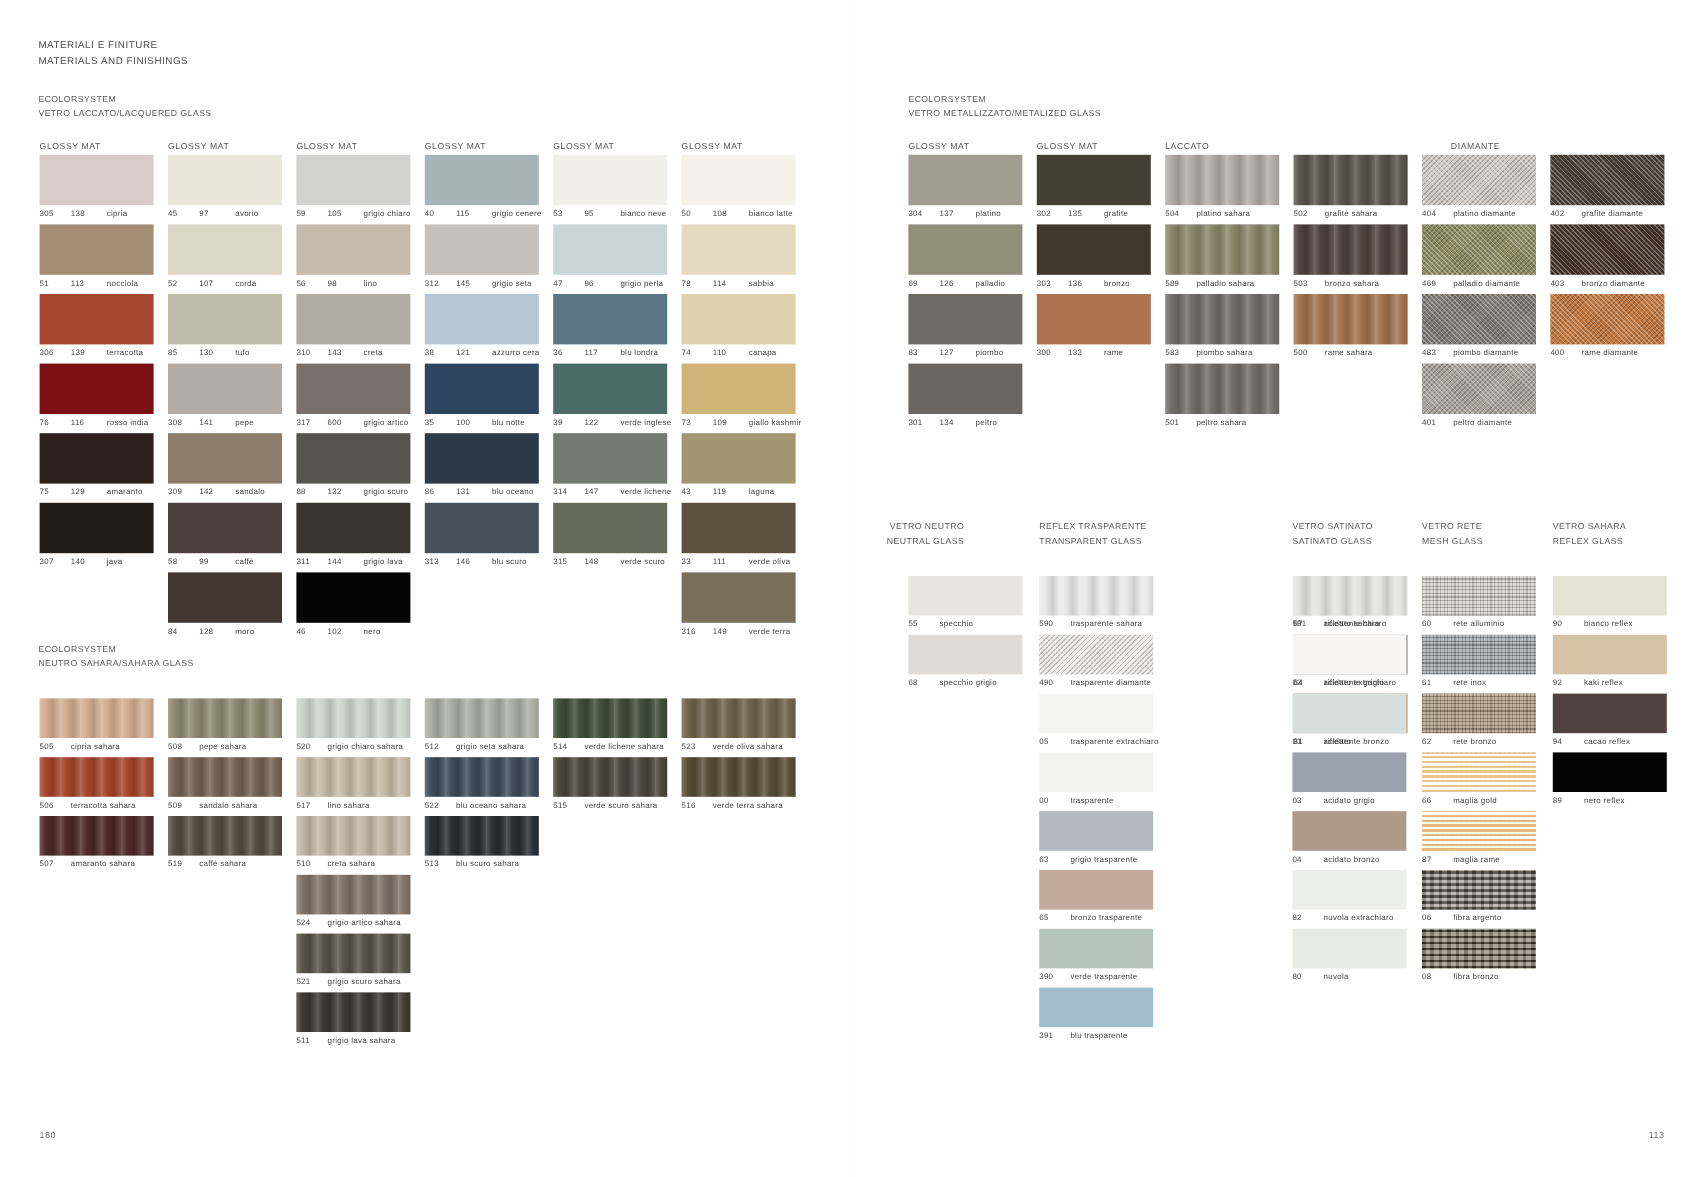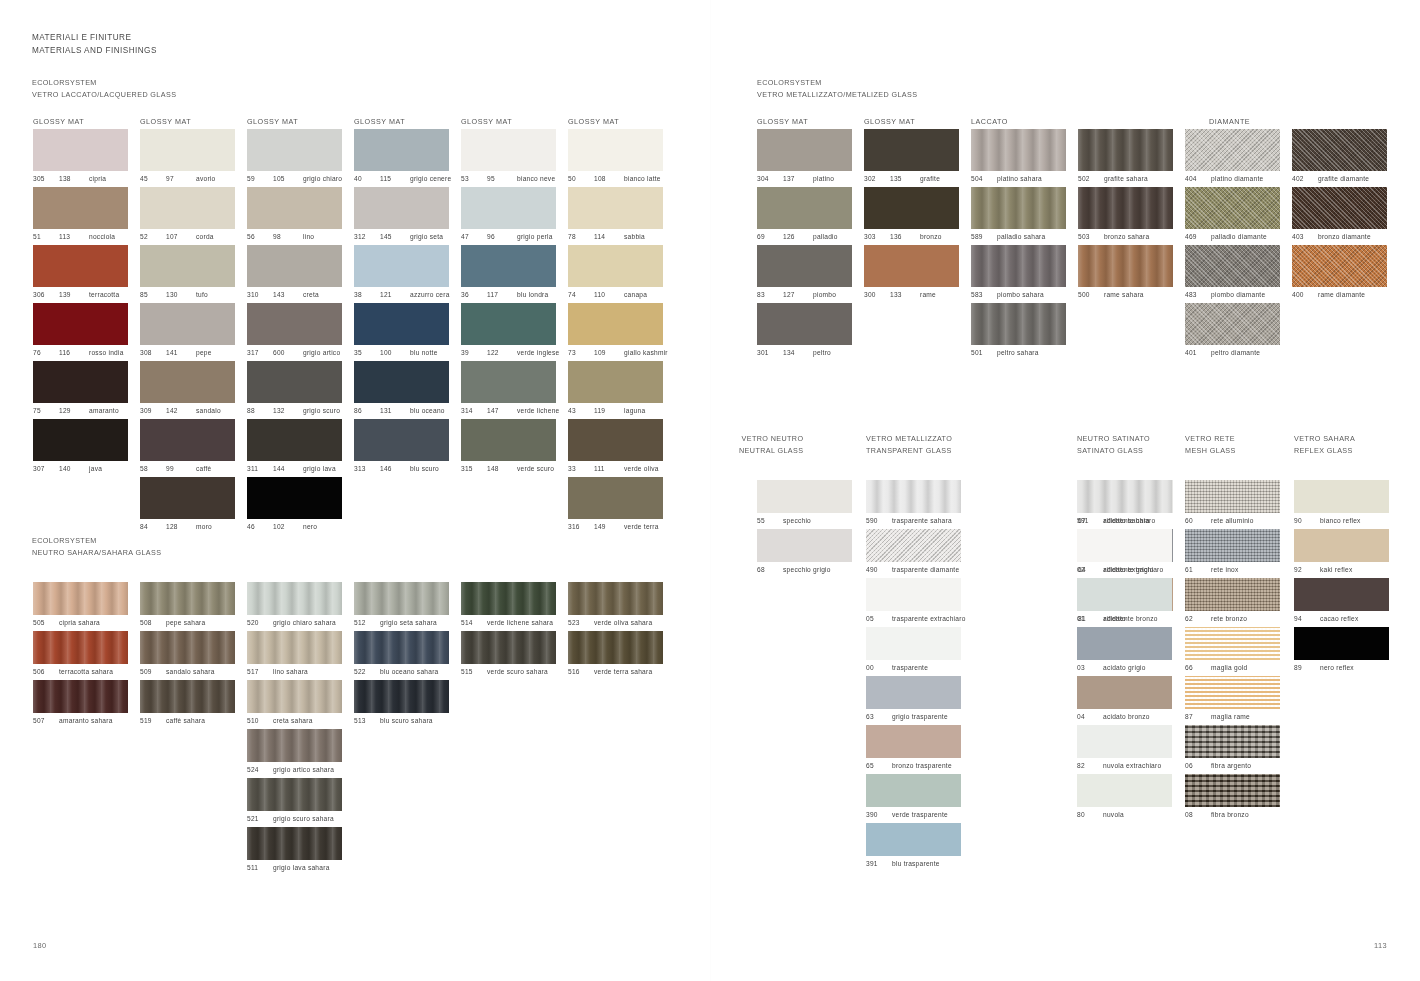--- a/index.html
+++ b/index.html
@@ -61,25 +61,25 @@
   <div class="sect-head" style="left:757px;top:77px;">
     <div>ECOLORSYSTEM</div>
     <div>VETRO METALLIZZATO/METALIZED GLASS</div>
   </div>
 
   <div class="sect-head" style="left:739px;top:433px;text-align:right;">
     <div>VETRO NEUTRO</div>
     <div>NEUTRAL GLASS</div>
   </div>
   <div class="sect-head" style="left:866px;top:433px;">
-    <div>VETRO METALLIZZATO</div>
+    <div>REFLEX TRASPARENTE</div>
     <div>TRANSPARENT GLASS</div>
   </div>
   <div class="sect-head" style="left:1077px;top:433px;">
-    <div>NEUTRO SATINATO</div>
+    <div>VETRO SATINATO</div>
     <div>SATINATO GLASS</div>
   </div>
   <div class="sect-head" style="left:1185px;top:433px;">
     <div>VETRO RETE</div>
     <div>MESH GLASS</div>
   </div>
   <div class="sect-head" style="left:1294px;top:433px;">
     <div>VETRO SAHARA</div>
     <div>REFLEX GLASS</div>
   </div>

